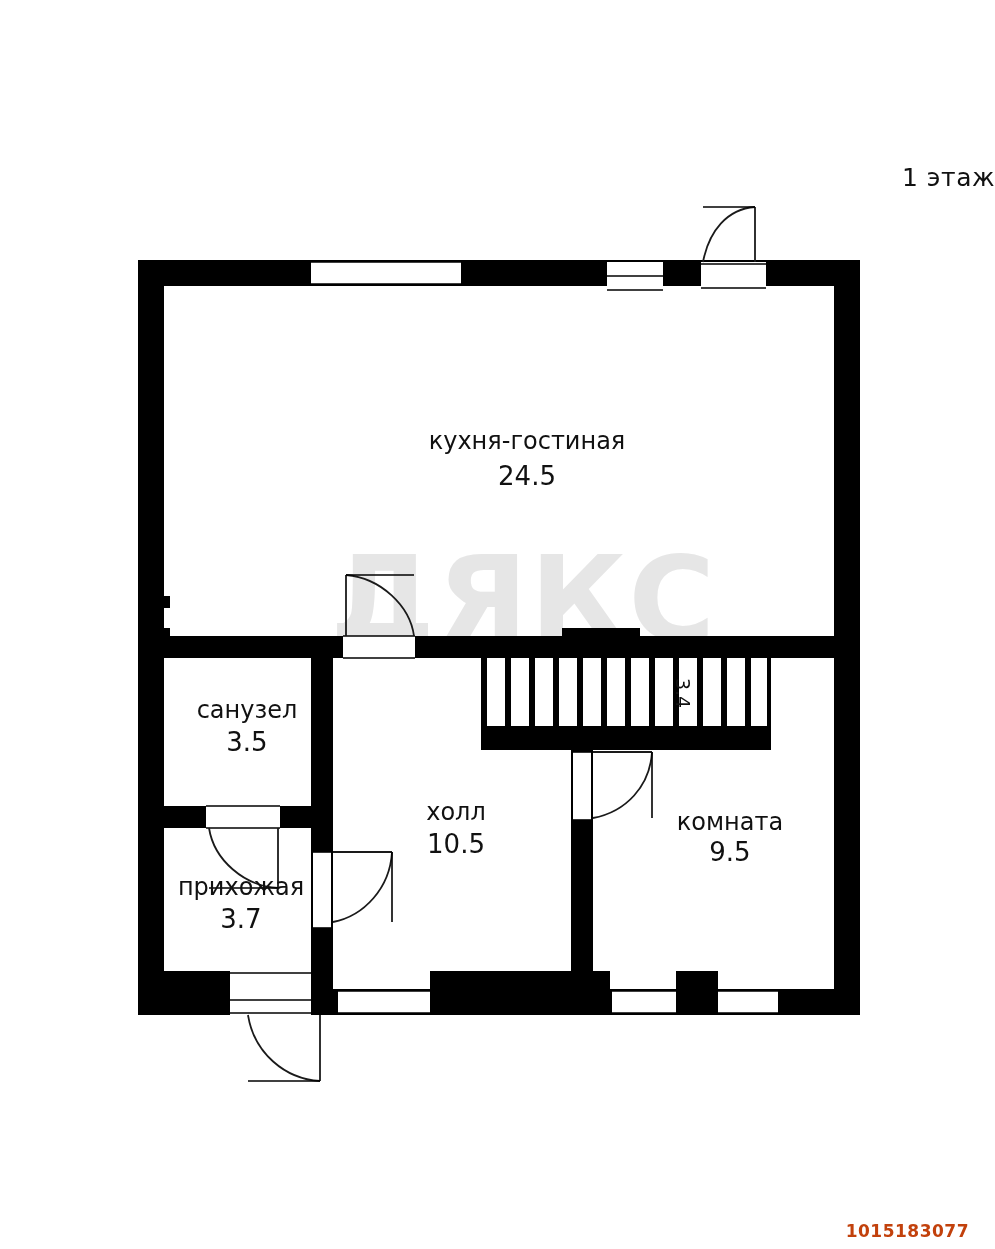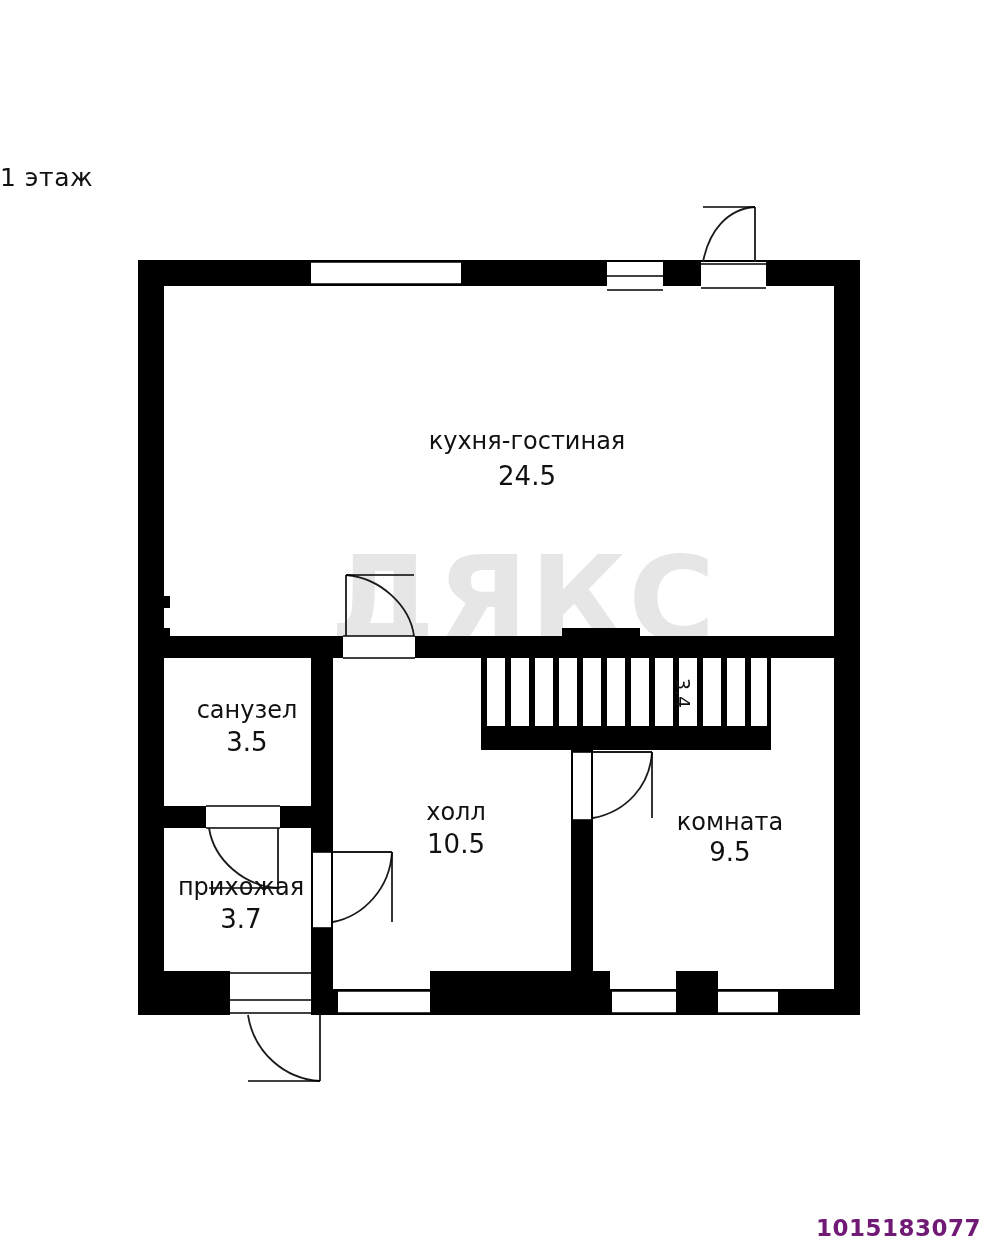--- a/index.html
+++ b/index.html
@@ -19,33 +19,33 @@
     left: 0;
     top: 0;
     width: 995px;
     height: 1249px;
   }
   .plan-title {
     position: absolute;
     left: 0;
     top: 163px;
     width: 995px;
-    text-align: left;
+    text-align: right;
     font-size: 25px;
     color: #111111;
     letter-spacing: 0.5px;
     font-family: "DejaVu Sans", sans-serif;
   }
   .listing-id {
     position: absolute;
-    right: 14px;
+    right: 26px;
     bottom: 8px;
-    font-size: 23px;
+    font-size: 17px;
     font-weight: bold;
-    color: #701a75;
+    color: #c2410c;
     letter-spacing: 0.5px;
     font-family: "DejaVu Sans", sans-serif;
   }
   svg.plan-svg {
     position: absolute;
     left: 0;
     top: 0;
     width: 995px;
     height: 1249px;
   }

